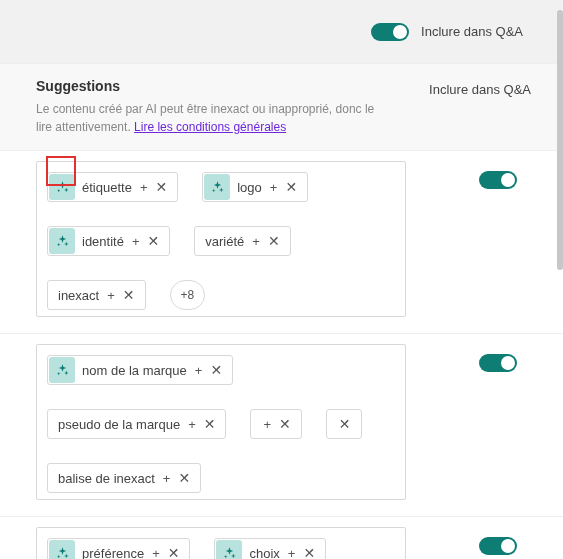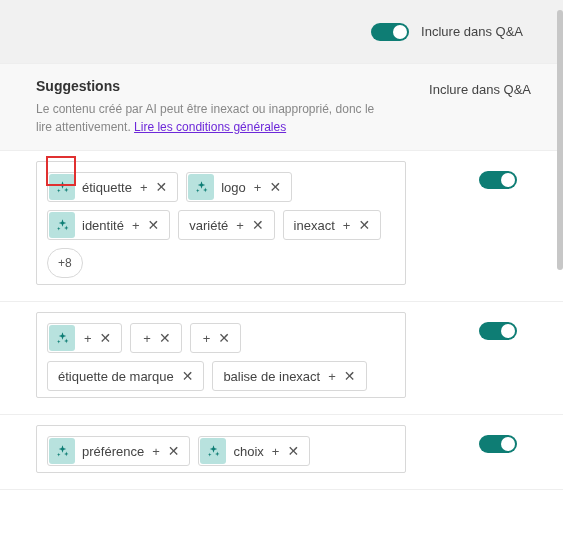--- a/index.html
+++ b/index.html
@@ -80,21 +80,21 @@
     padding: 0;
   }
   .group-box {
     margin: 10px 0 16px 36px;
     border: 1px solid #d8d8d8;
     border-radius: 2px;
     padding: 10px 10px 6px 10px;
     width: 370px;
     display: flex;
     flex-wrap: wrap;
-    gap: 8px;
+    gap: 24px;
     align-items: center;
   }
   .group-toggle-col {
     flex: 1;
     display: flex;
     justify-content: flex-end;
     padding-right: 46px;
     padding-top: 20px;
   }
   .chip {
@@ -227,33 +227,34 @@
       </div>
     </div>
     <div class="group-row">
       <div class="group-box">
         <div class="chip">
           <span class="ai-badge">
             <svg viewBox="0 0 24 24" fill="currentColor">
               <path d="M12 2l1.5 4.5L18 8l-4.5 1.5L12 14l-1.5-4.5L6 8l4.5-1.5L12 2zm6 10l.9 2.7L21.6 16l-2.7.9L18 19.6l-.9-2.7L14.4 16l2.7-.9L18 12zM6 14l.75 2.25L9 17l-2.25.75L6 20l-.75-2.25L3 17l2.25-.75L6 14z"></path>
             </svg>
           </span>
-          <span class="plus">+</span>
-          <span class="close">✕</span>
-        </div>
-        <div class="chip chip-noicon">
-          <span class="plus">+</span>
-          <span class="close">✕</span>
-        </div>
-        <div class="chip chip-noicon">
-          <span class="plus">+</span>
-          <span class="close">✕</span>
-        </div>
-        <div class="chip chip-noicon">
-          <span>étiquette de marque</span>
+          <span>nom de la marque</span>
+          <span class="plus">+</span>
+          <span class="close">✕</span>
+        </div>
+        <div class="chip chip-noicon">
+          <span>pseudo de la marque</span>
+          <span class="plus">+</span>
+          <span class="close">✕</span>
+        </div>
+        <div class="chip chip-noicon">
+          <span class="plus">+</span>
+          <span class="close">✕</span>
+        </div>
+        <div class="chip chip-noicon">
           <span class="close">✕</span>
         </div>
         <div class="chip chip-noicon">
           <span>balise de inexact</span>
           <span class="plus">+</span>
           <span class="close">✕</span>
         </div>
       </div>
       <div class="group-toggle-col">
         <div class="toggle"></div>

